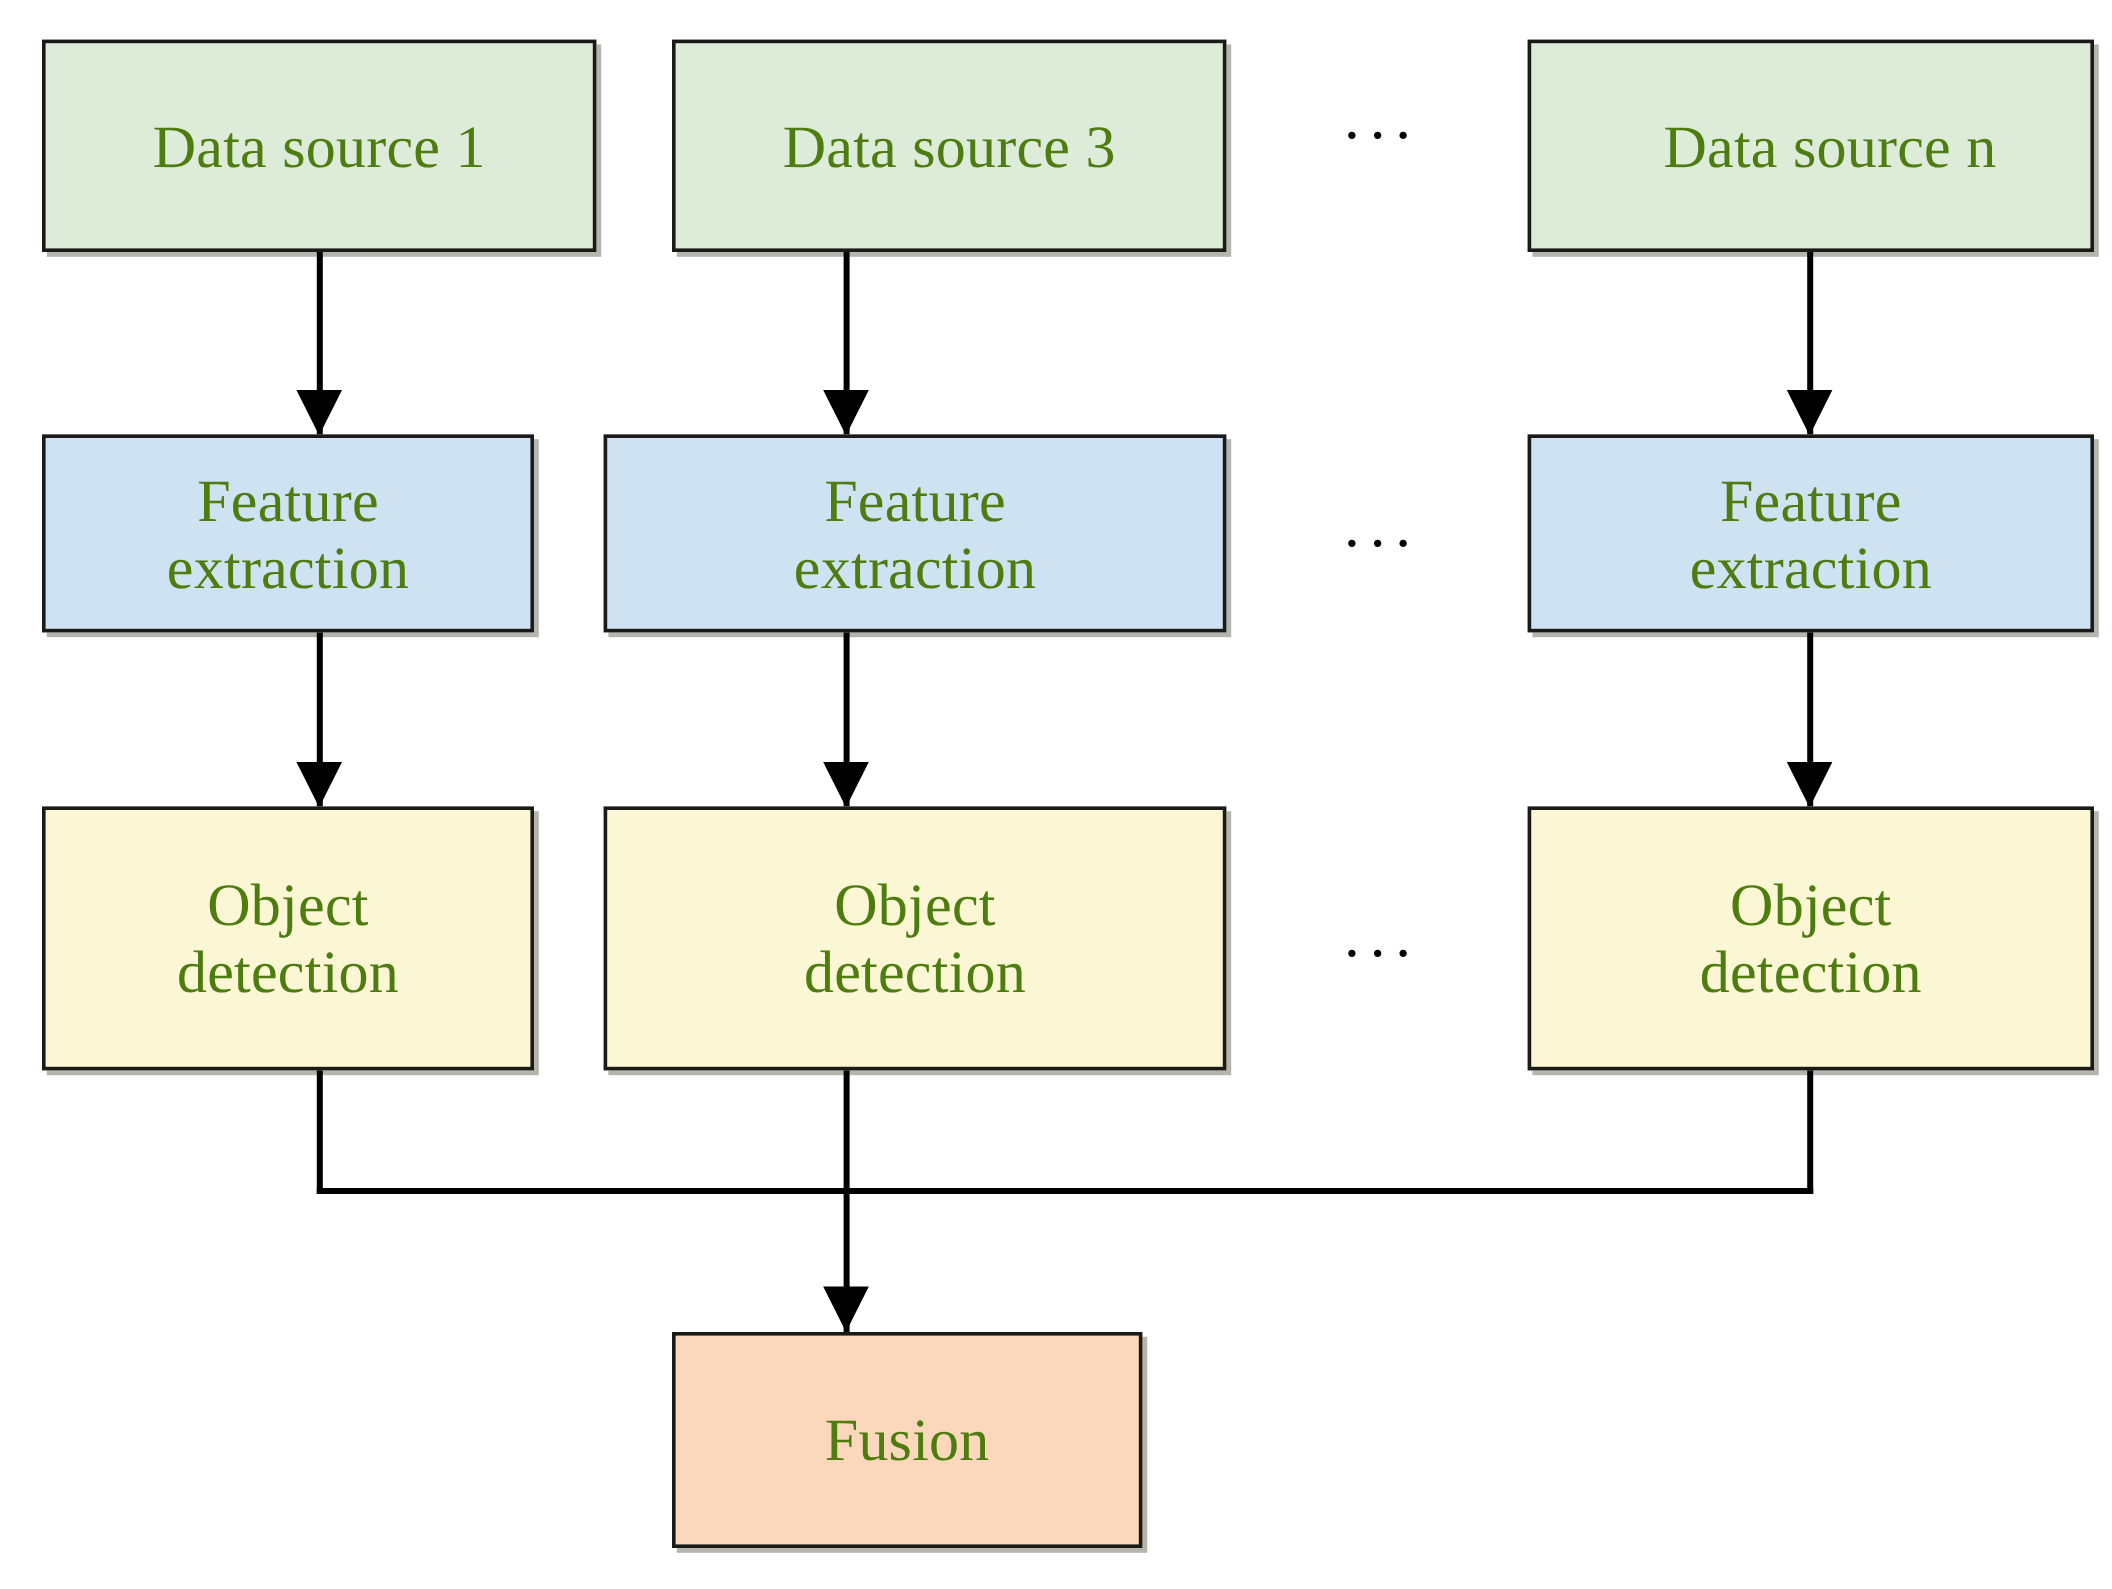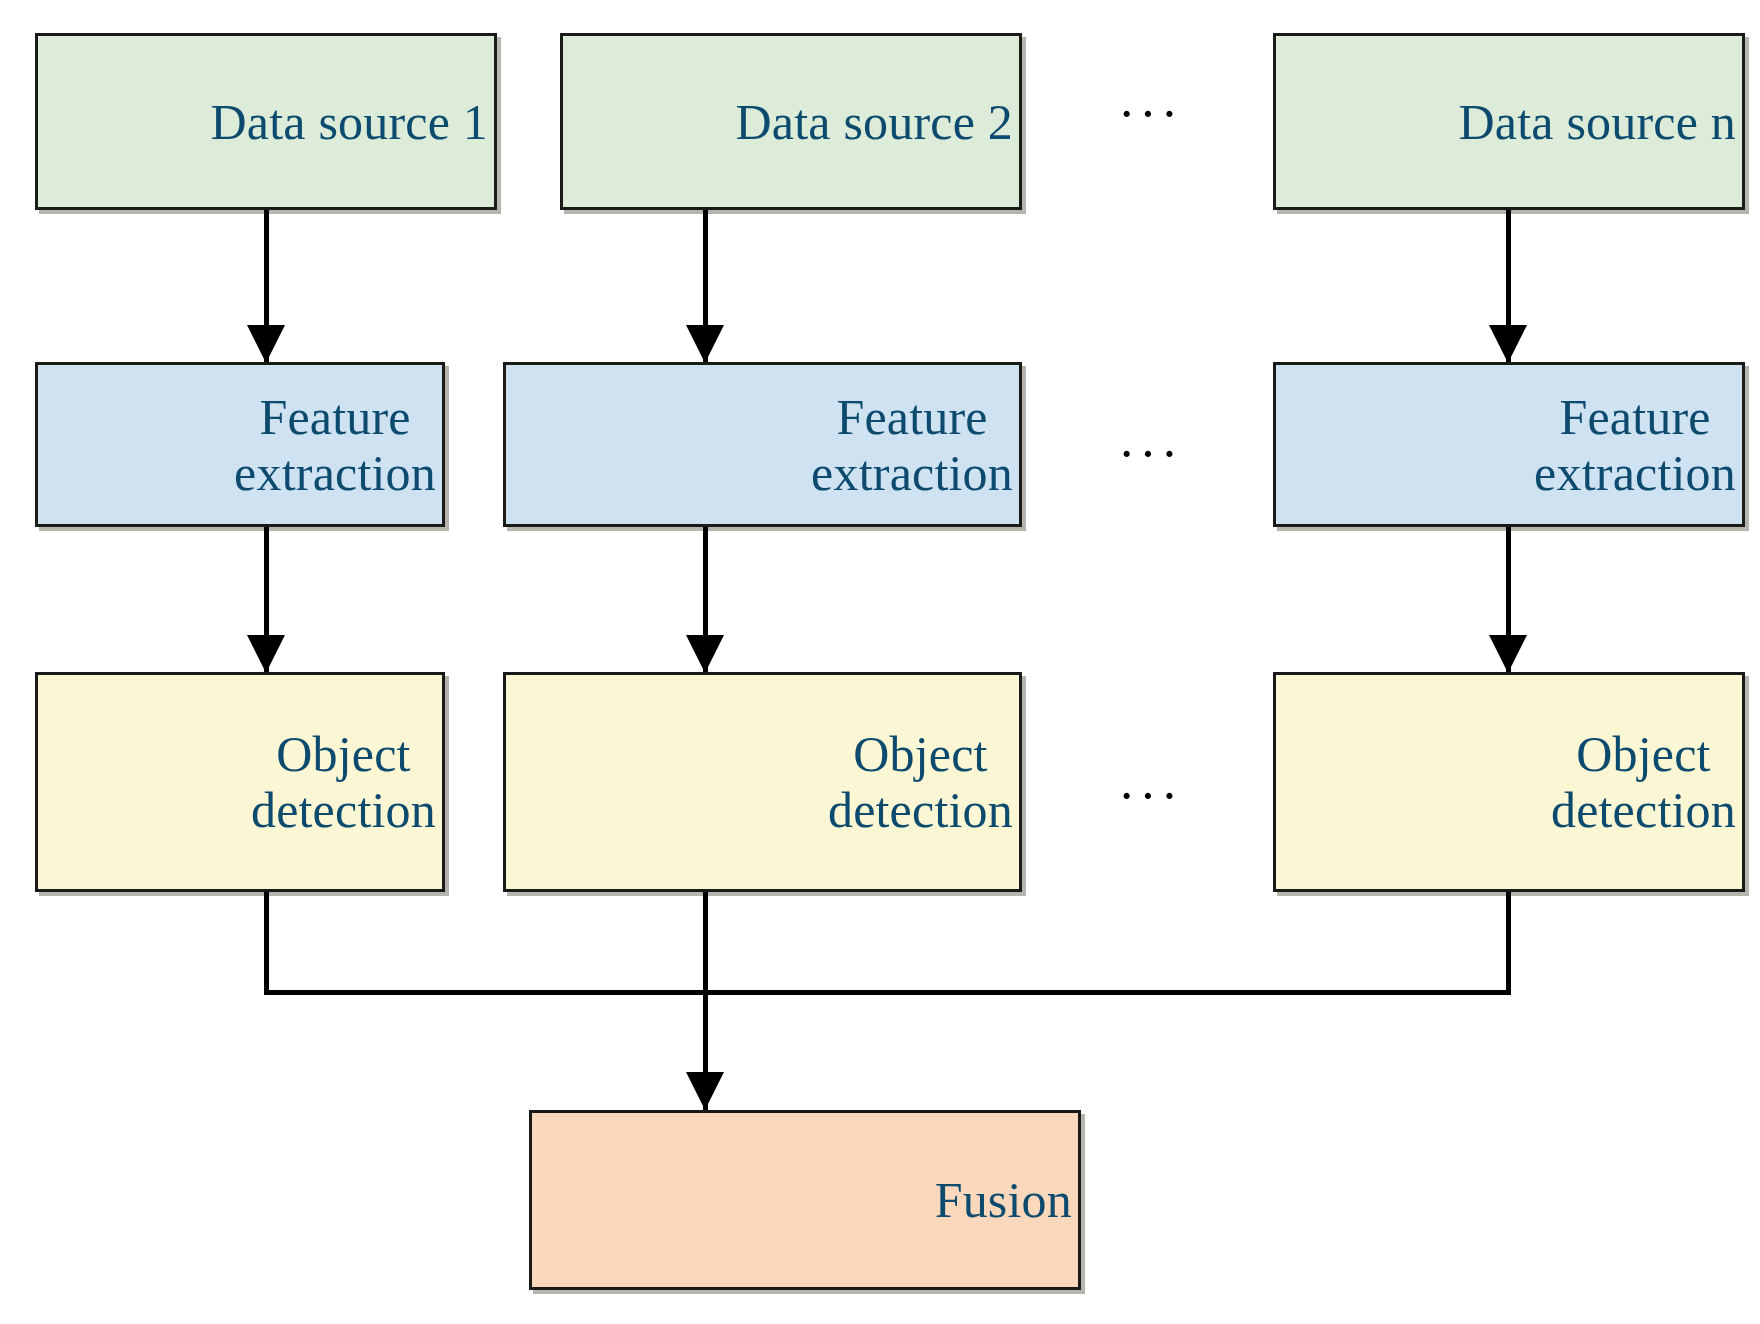--- a/index.html
+++ b/index.html
@@ -14,23 +14,23 @@
     background: #ffffff;
     overflow: hidden;
     font-family: "Liberation Serif", "DejaVu Serif", serif;
   }
   .node {
     position: absolute;
     box-sizing: border-box;
     border: 3px solid #1a1a18;
     display: flex;
     align-items: center;
-    justify-content: flex-end;
+    justify-content: center;
     text-align: center;
-    color: #0c4a6e;
+    color: #4d7c0f;
     font-size: 50px;
     line-height: 1.12;
     letter-spacing: 0.2px;
     box-shadow: 4px 4px 0 0 rgba(120,118,105,0.55);
   }
   .node-label {
     display: block;
     white-space: pre-line;
     padding: 0 6px;
   }
@@ -61,21 +61,21 @@
 </head>
 <body>
 
 <div id="canvas">
 
   <div class="node" style="left:35px; top:33px; width:462px; height:177px; background:#dcecd9;">
     <span class="node-label">Data source 1</span>
   </div>
 
   <div class="node" style="left:560px; top:33px; width:462px; height:177px; background:#dcecd9;">
-    <span class="node-label">Data source 2</span>
+    <span class="node-label">Data source 3</span>
   </div>
 
   <div class="ellipsis" style="left:1118px; top:88px;">···</div>
 
   <div class="node" style="left:1273px; top:33px; width:472px; height:177px; background:#dcecd9;padding-left:32px;">
     <span class="node-label">Data source n</span>
   </div>
 
   <div class="conn vline" style="left:264px; top:210px; height:155px;"></div>
   <div class="arrowhead" style="left:247px; top:325px;"></div>
@@ -128,17 +128,17 @@
     <span class="node-label">Object
 detection</span>
   </div>
 
   <div class="conn vline" style="left:264px; top:892px; height:103px;"></div>
   <div class="conn vline" style="left:1506px; top:892px; height:103px;"></div>
   <div class="conn hline" style="left:264px; top:990px; width:1247px;"></div>
   <div class="conn vline" style="left:703px; top:892px; height:220px;"></div>
   <div class="arrowhead" style="left:686px; top:1072px;"></div>
 
-  <div class="node" style="left:529px; top:1110px; width:552px; height:180px; background:#fbd8bb;">
+  <div class="node" style="left:560px; top:1110px; width:392px; height:180px; background:#fbd8bb;">
     <span class="node-label">Fusion</span>
   </div>
 
 </div>
 
 </body></html>

